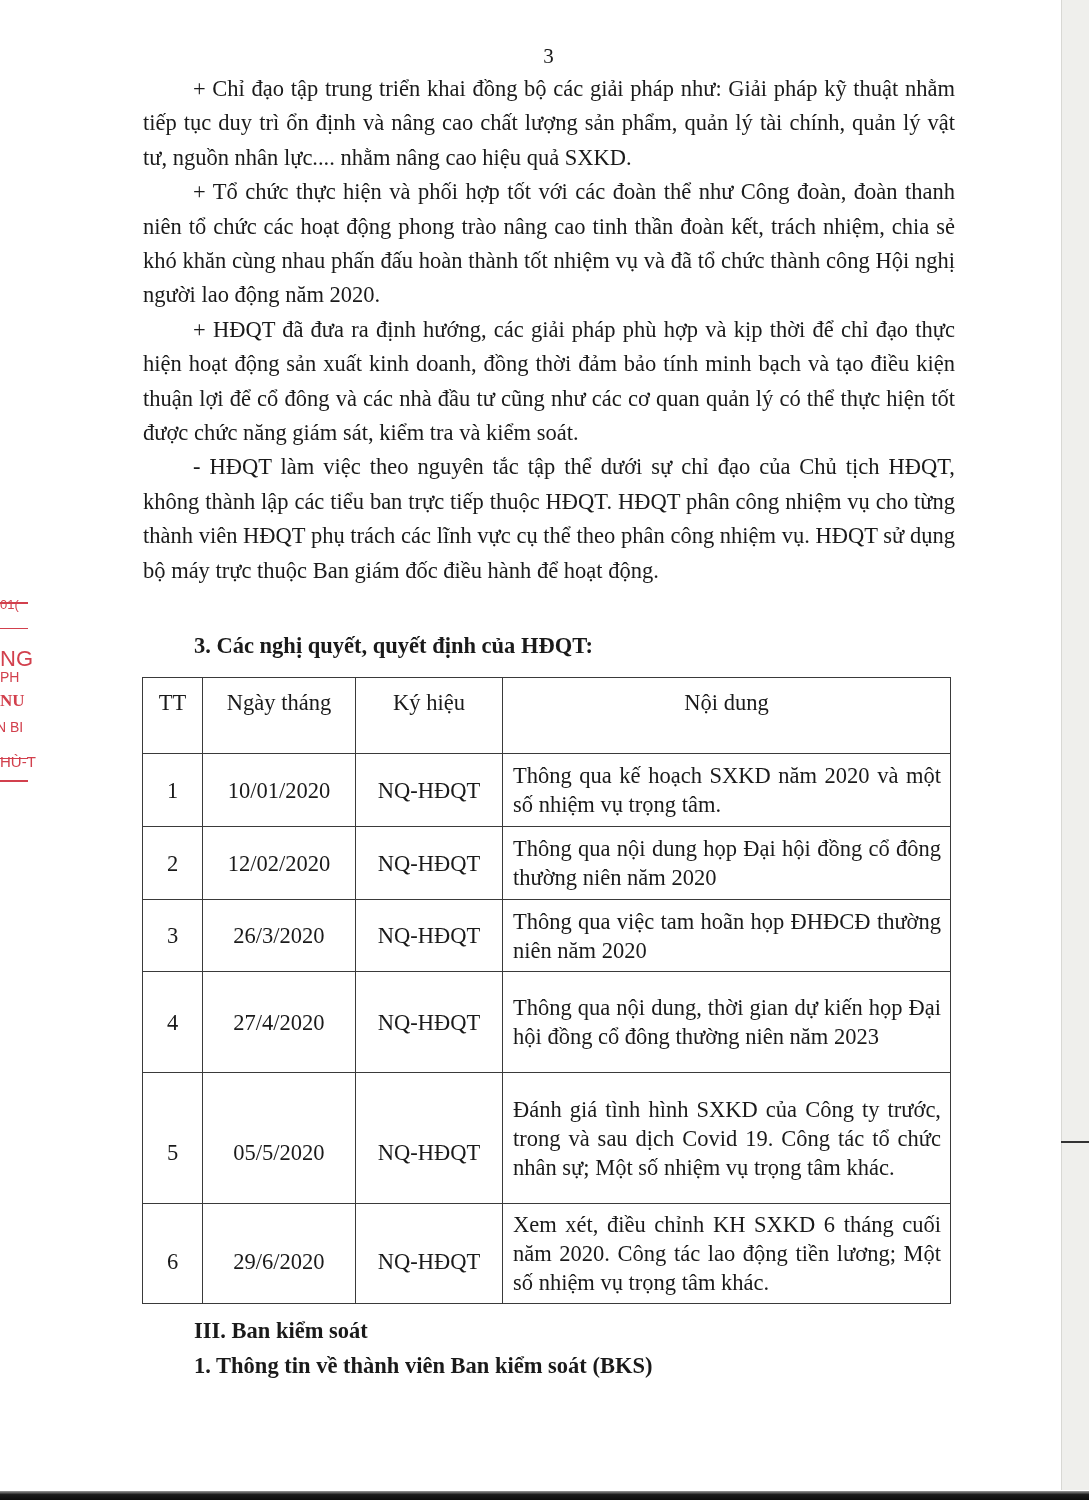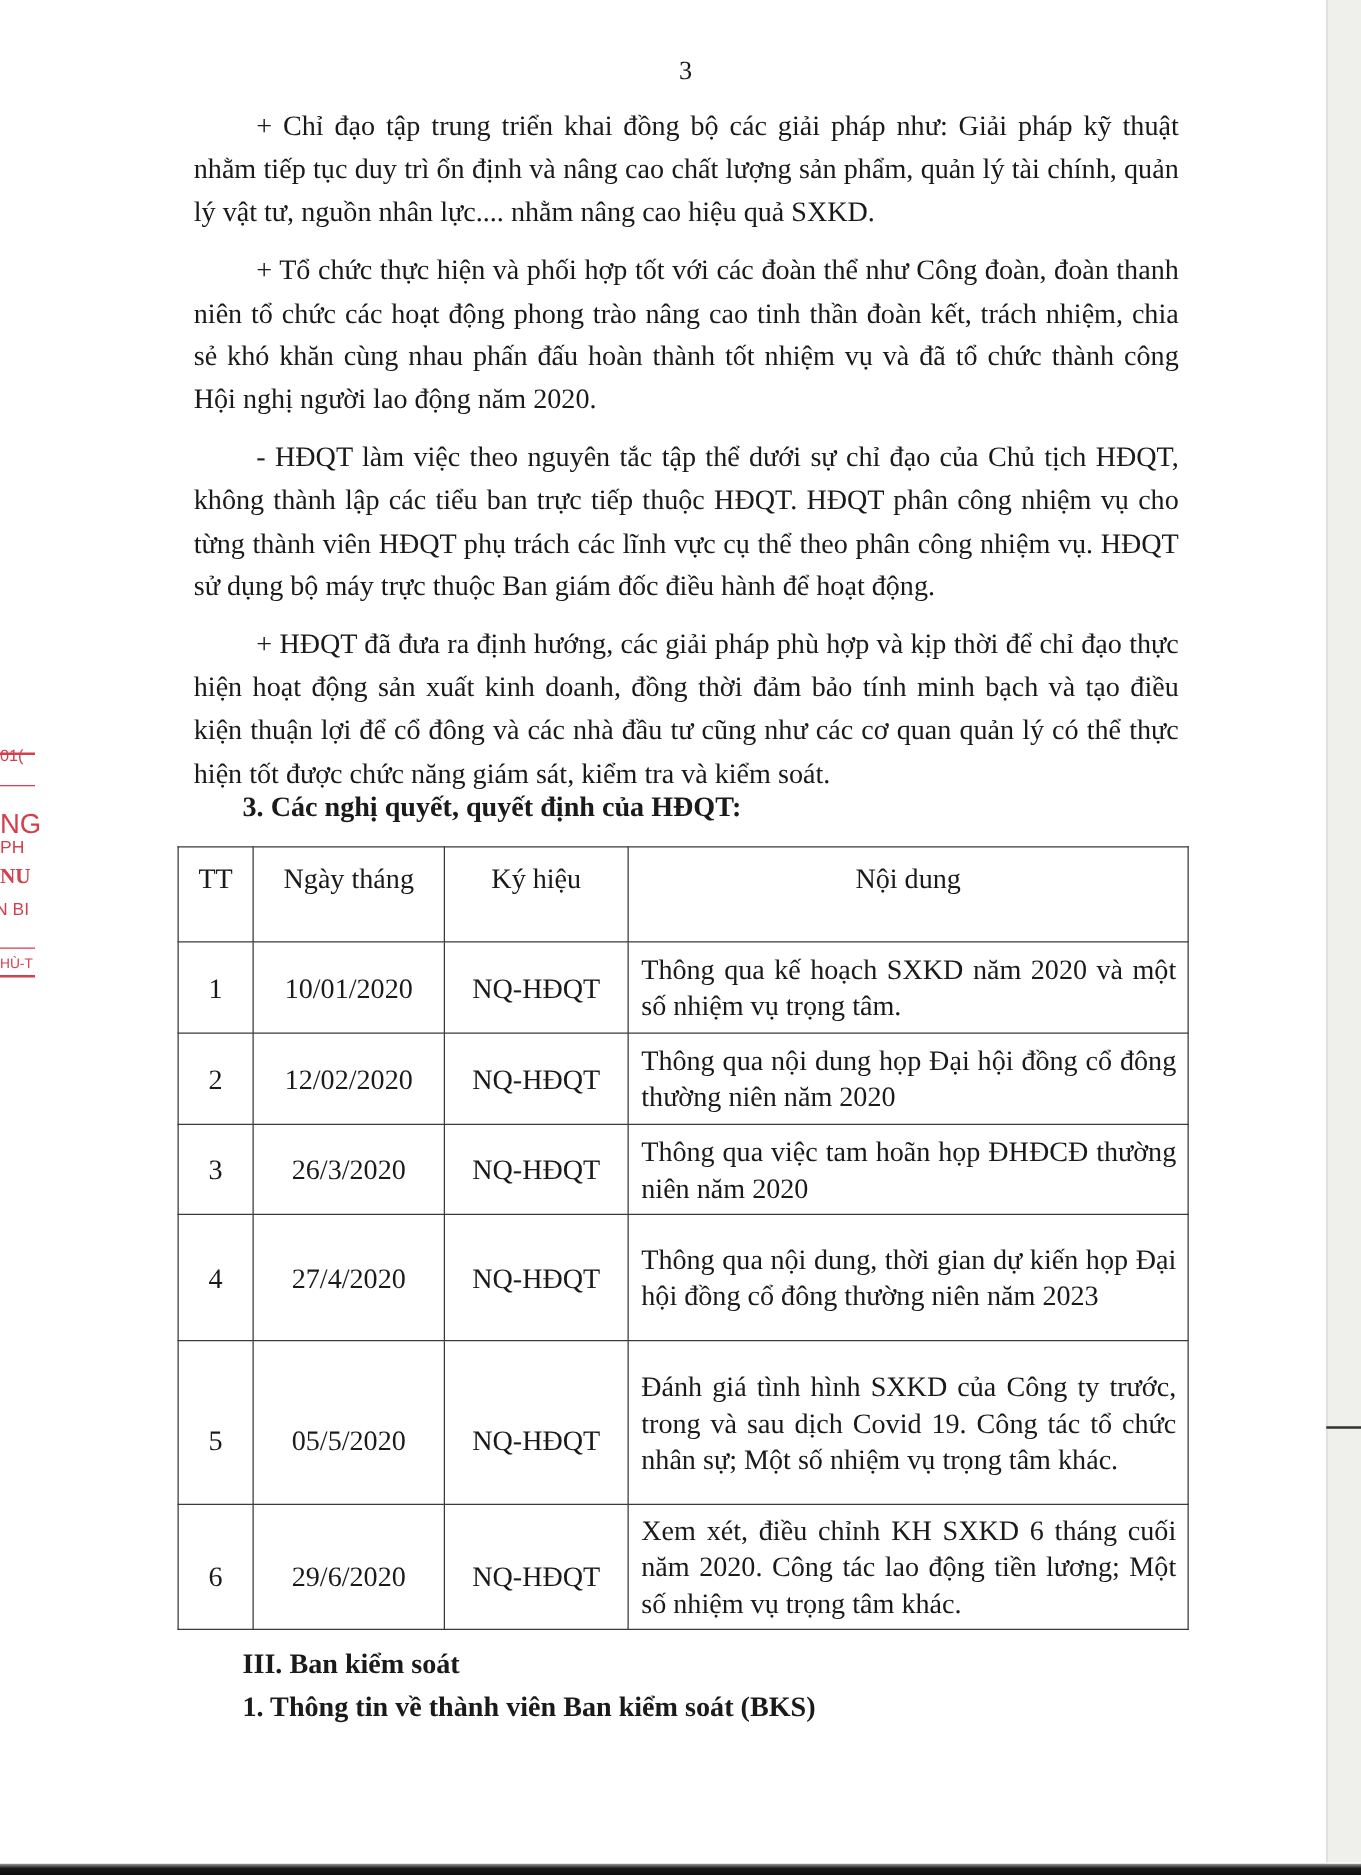--- a/index.html
+++ b/index.html
@@ -27,21 +27,21 @@
   .stamp .s { position: absolute; left: 0; white-space: nowrap; }
   .stamp .rule { position: absolute; left: 0; width: 28px; height: 2px; background: #d2404d; }
   .page-number {
     position: absolute; top: 44px; left: 0; width: 1097px; text-align: center;
     font-size: 21px;
   }
   .body-text {
     position: absolute; left: 143px; top: 72px; width: 812px;
     font-size: 22.5px; line-height: 34.4px; text-align: justify;
   }
-  .body-text p { margin: 12px; text-indent: 50px; }
+  .body-text p { margin: 0; text-indent: 50px; }
   .section-heading {
     position: absolute; left: 194px; font-weight: bold; font-size: 22.5px; white-space: nowrap;
   }
   table.resolutions {
     position: absolute; left: 142px; top: 677px; width: 809px;
     border-collapse: collapse; font-size: 22.5px; line-height: 29px;
   }
   table.resolutions td, table.resolutions th {
     border: 1.5px solid #3a3a3a; font-weight: normal; vertical-align: middle;
   }
@@ -61,31 +61,31 @@
 
 <div class="stamp">
   <div class="rule" style="top:4px"></div>
   <span class="s" style="top:0;font-size:13px">01(</span>
   <div class="rule" style="top:30px;height:1px"></div>
   <span class="s" style="top:50px;font-size:22px">NG</span>
   <span class="s" style="top:72px">PH</span>
   <span class="s" style="top:94px;font-size:17px;font-weight:bold;font-family:'Liberation Serif',serif">NU</span>
   <span class="s" style="top:122px;left:-4px">N BI</span>
   <div class="rule" style="top:160px;height:1px"></div>
-  <span class="s" style="top:168px;font-size:11px">HÙ-T</span>
+  <span class="s" style="top:156px;font-size:15px">HÙ-T</span>
   <div class="rule" style="top:182px"></div>
 </div>
 
 <div class="page-number">3</div>
 
 <div class="body-text">
   <p>+ Chỉ đạo tập trung triển khai đồng bộ các giải pháp như: Giải pháp kỹ thuật nhằm tiếp tục duy trì ổn định và nâng cao chất lượng sản phẩm, quản lý tài chính, quản lý vật tư, nguồn nhân lực.... nhằm nâng cao hiệu quả SXKD.</p>
   <p>+ Tổ chức thực hiện và phối hợp tốt với các đoàn thể như Công đoàn, đoàn thanh niên tổ chức các hoạt động phong trào nâng cao tinh thần đoàn kết, trách nhiệm, chia sẻ khó khăn cùng nhau phấn đấu hoàn thành tốt  nhiệm vụ và đã tổ chức thành công Hội nghị người lao động năm 2020.</p>
+  <p>+ HĐQT đã đưa ra định hướng, các giải pháp phù hợp và kịp thời để chỉ đạo thực hiện hoạt động sản xuất kinh doanh, đồng thời đảm bảo tính minh bạch và tạo điều kiện thuận lợi  để cổ đông và các nhà đầu tư cũng như các cơ quan quản lý có thể thực hiện tốt được chức năng giám sát, kiểm tra và kiểm soát.</p>
   <p>- HĐQT làm việc theo nguyên tắc tập thể dưới sự chỉ đạo của Chủ tịch HĐQT, không thành lập các tiểu ban trực tiếp thuộc HĐQT. HĐQT phân công nhiệm vụ cho từng thành viên HĐQT phụ trách các lĩnh vực cụ thể theo phân công nhiệm vụ. HĐQT sử dụng bộ máy trực thuộc Ban giám đốc điều hành để hoạt động.</p>
-  <p>+ HĐQT đã đưa ra định hướng, các giải pháp phù hợp và kịp thời để chỉ đạo thực hiện hoạt động sản xuất kinh doanh, đồng thời đảm bảo tính minh bạch và tạo điều kiện thuận lợi  để cổ đông và các nhà đầu tư cũng như các cơ quan quản lý có thể thực hiện tốt được chức năng giám sát, kiểm tra và kiểm soát.</p>
 </div>
 
 <div class="section-heading" style="top:633px">3. Các nghị quyết, quyết định của HĐQT:</div>
 
 <table class="resolutions">
   <thead>
     <tr>
       <th class="c-tt">TT</th>
       <th class="c-date">Ngày tháng</th>
       <th class="c-code">Ký hiệu</th>

